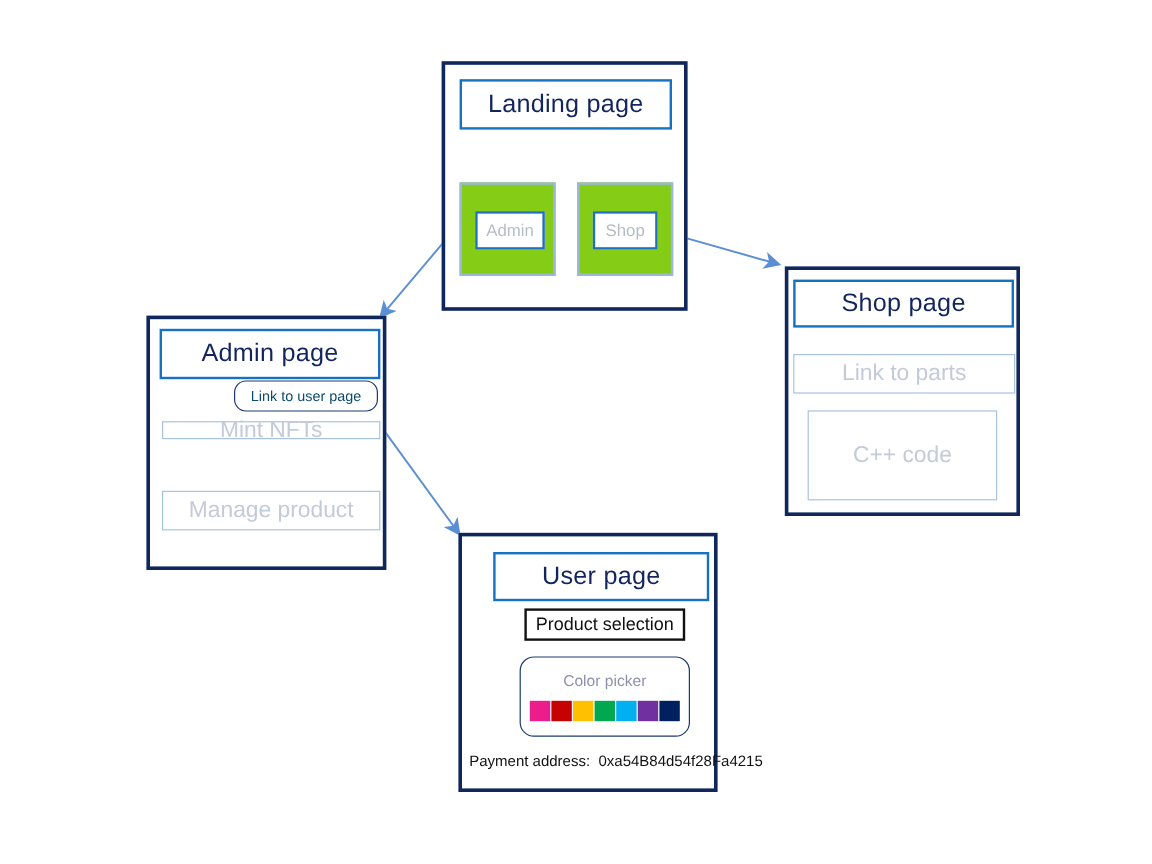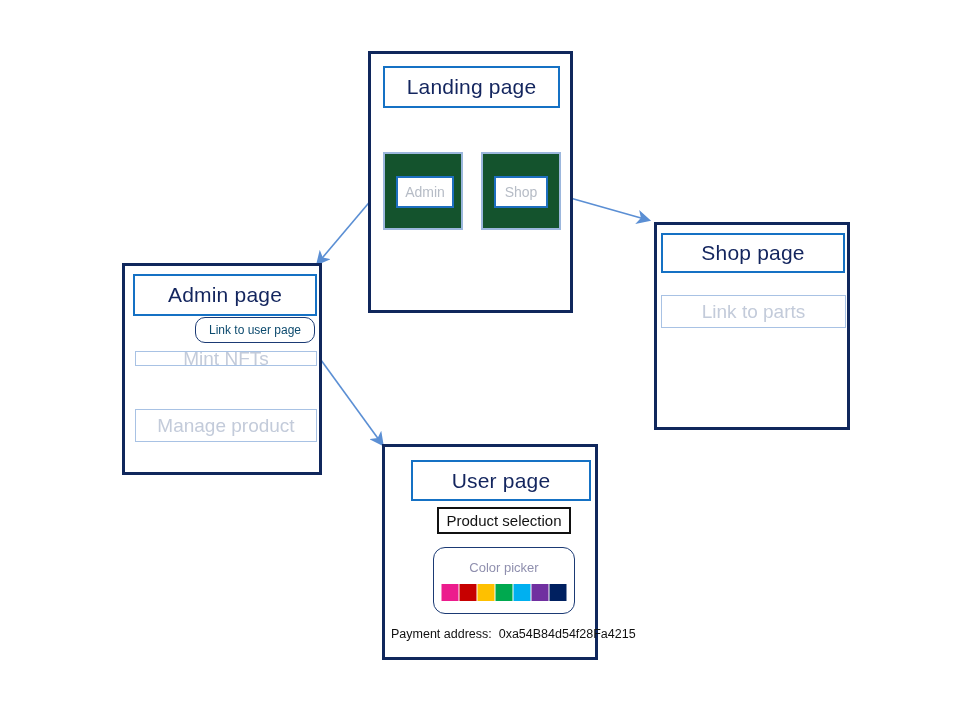--- a/index.html
+++ b/index.html
@@ -38,21 +38,21 @@
     display: flex;
     align-items: center;
     justify-content: center;
     letter-spacing: 0.2px;
   }
   
   .panel {
     position: absolute;
     box-sizing: border-box;
     border: 2px solid #9cb7dd;
-    background: #14532d;
+    background: #84cc16;
   }
   .inner-btn {
     position: absolute;
     box-sizing: border-box;
     border: 2px solid #1e6fc0;
     background: #ffffff;
     color: #b6bcc6;
     font-size: 14px;
     display: flex;
     align-items: center;
@@ -147,21 +147,21 @@
     <defs>
       <marker id="ah" markerWidth="9" markerHeight="9" refX="7" refY="4.5" orient="auto" markerUnits="strokeWidth">
         <path d="M0,0 L9,4.5 L0,9 L2.4,4.5 z" fill="#5b8fd4"></path>
       </marker>
     </defs>
     <line x1="378" y1="192" x2="318" y2="263" stroke="#5b8fd4" stroke-width="1.6" marker-end="url(#ah)"></line>
     <line x1="549" y1="192" x2="648" y2="220" stroke="#5b8fd4" stroke-width="1.6" marker-end="url(#ah)"></line>
     <line x1="305" y1="338" x2="382" y2="444" stroke="#5b8fd4" stroke-width="1.6" marker-end="url(#ah)"></line>
   </svg>
 
-  <div class="card" style="left:368px; top:51px; width:205px; height:262px;">
+  <div class="card" style="left:368px; top:51px; width:205px; height:208px;">
     <div class="card-title" style="left:12px; top:12px; width:177px; height:42px;">Landing page</div>
 
     <div class="panel" style="left:12px; top:98px; width:80px; height:78px;">
       <div class="inner-btn" style="left:11px; top:22px; width:58px; height:32px;">Admin</div>
     </div>
 
     <div class="panel" style="left:110px; top:98px; width:80px; height:78px;">
       <div class="inner-btn" style="left:11px; top:22px; width:54px; height:32px;">Shop</div>
     </div>
   </div>
@@ -175,20 +175,21 @@
 
     <div class="ghost-btn" style="left:10px; top:143px; width:182px; height:33px;">Manage product</div>
 
   </div>
 
   <div class="card" style="left:654px; top:222px; width:196px; height:208px;padding-left:33px;">
     <div class="card-title" style="left:4px; top:8px; width:184px; height:40px;">Shop page</div>
 
     <div class="ghost-btn" style="left:4px; top:70px; width:185px; height:33px;">Link to parts</div>
 
+    <div class="ghost-btn" style="left:16px; top:117px; width:158px; height:75px;">C++ code</div>
   </div>
 
   <div class="card" style="left:382px; top:444px; width:216px; height:216px;">
     <div class="card-title" style="left:26px; top:13px; width:180px; height:41px;">User page</div>
 
     <div class="black-box" style="left:52px; top:60px; width:134px; height:27px;">Product selection</div>
 
     <div class="picker" style="left:48px; top:100px; width:142px; height:67px;">
       <div class="picker-label">Color picker</div>
       <div class="swatch-row">

